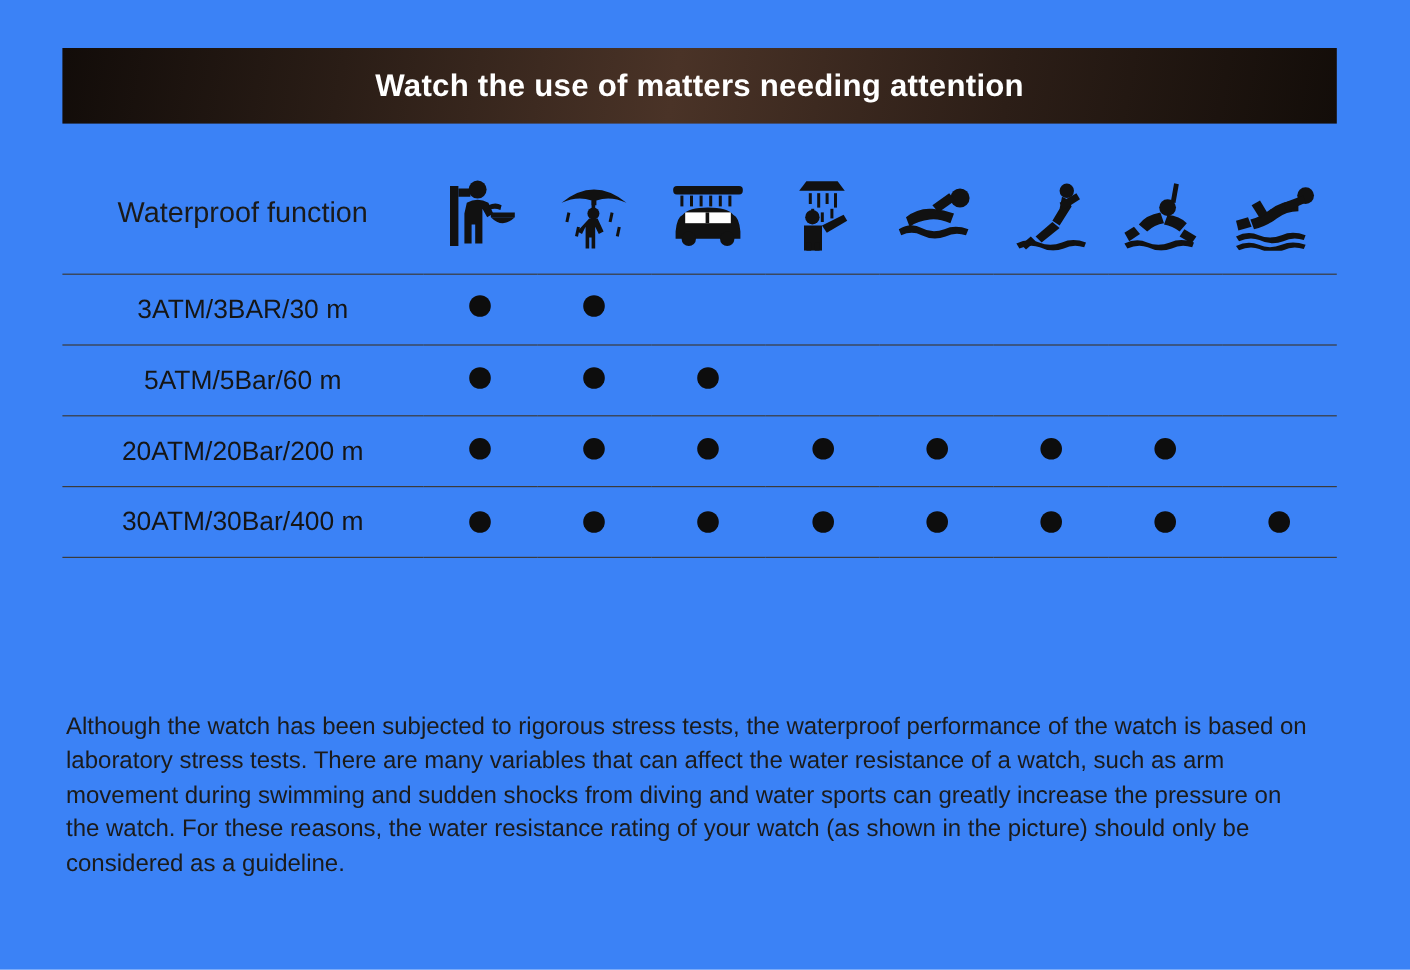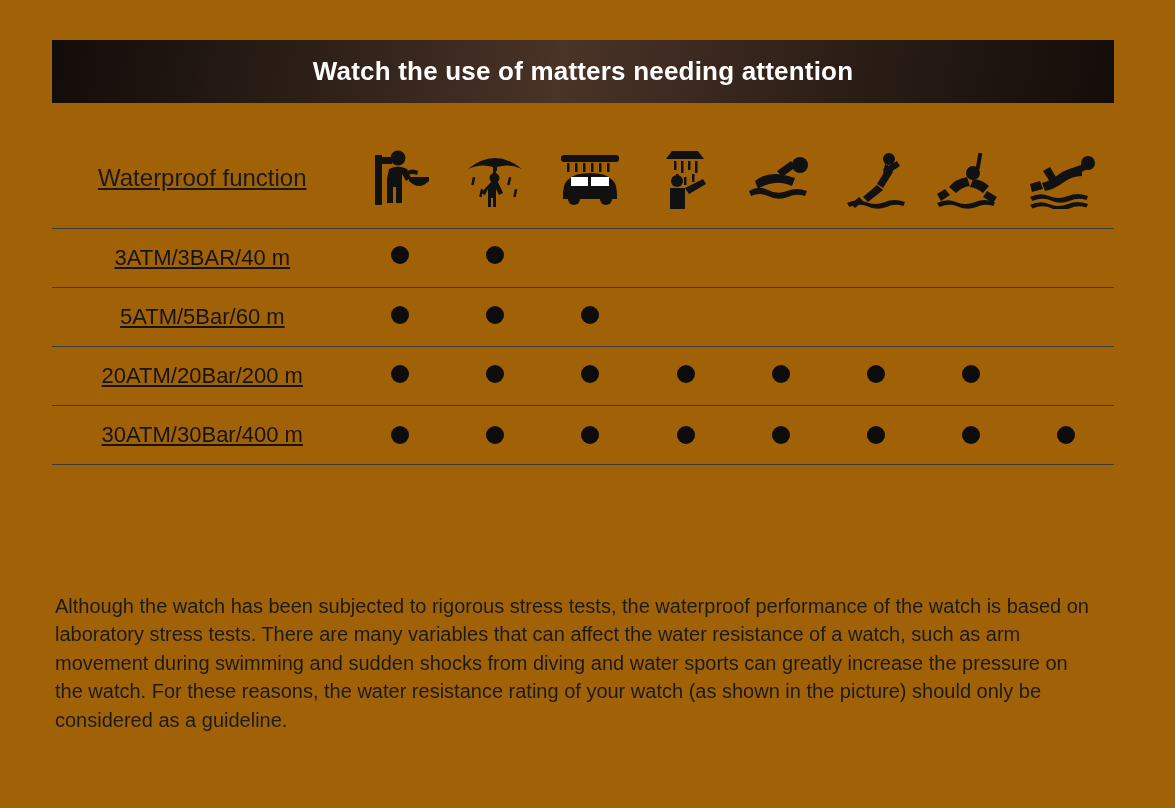--- a/index.html
+++ b/index.html
@@ -13,21 +13,21 @@
     font-family: "Liberation Sans", sans-serif;
     color: #141414;
     overflow: hidden;
     position: relative;
   }
 
   .page {
     position: relative;
     width: 1175px;
     height: 808px;
-    background: #a16207;
+    background: #3b82f6;
   }
 
   
   .banner {
     position: absolute;
     left: 52px;
     top: 40px;
     width: 1062px;
     height: 63px;
     background: linear-gradient(100deg, #120c09 0%, #2a1d16 22%, #4a3327 48%, #2c1e17 74%, #130d09 100%);
@@ -56,21 +56,20 @@
     border-collapse: collapse;
     width: 1062px;
     table-layout: fixed;
   }
 
   table.wp-table td,
   table.wp-table th {
     padding: 0;
     margin: 0;
     vertical-align: middle;
-    text-decoration: underline;
   }
 
   
   col.c-label { width: 300px; }
   col.c-icon  { width: 95px; }
 
   .head-row td {
     height: 100px;
     border-bottom: 1.5px solid #3b3b3b;
   }
@@ -280,21 +279,21 @@
               <path d="M14 34 l-10 3 2 8 11 -3 z"></path>
               <path d="M30 30 l-6 -10 -7 4 7 11 z"></path>
               <path d="M4 50 q10 -5 19 -1 q9 4 19 0 q9 -4 20 0 l-1.5 4 q-9 -3 -17 1 q-10 4 -20 -1 q-8 -3 -17 1 z"></path>
               <path d="M4 58 q10 -5 19 -1 q9 4 19 0 q9 -4 20 0 l-1.5 3.5 q-9 -3 -17 1 q-10 4 -20 -1 q-8 -3 -17 1 z"></path>
             </svg>
           </span>
         </td>
       </tr>
 
       <tr class="data-row r1">
-        <td class="row-label">3ATM/3BAR/40 m</td>
+        <td class="row-label">3ATM/3BAR/30 m</td>
         <td class="dot-cell"><span class="dot"></span></td>
         <td class="dot-cell"><span class="dot"></span></td>
         <td class="dot-cell"><span class="dot empty"></span></td>
         <td class="dot-cell"><span class="dot empty"></span></td>
         <td class="dot-cell"><span class="dot empty"></span></td>
         <td class="dot-cell"><span class="dot empty"></span></td>
         <td class="dot-cell"><span class="dot empty"></span></td>
         <td class="dot-cell"><span class="dot empty"></span></td>
       </tr>
 

